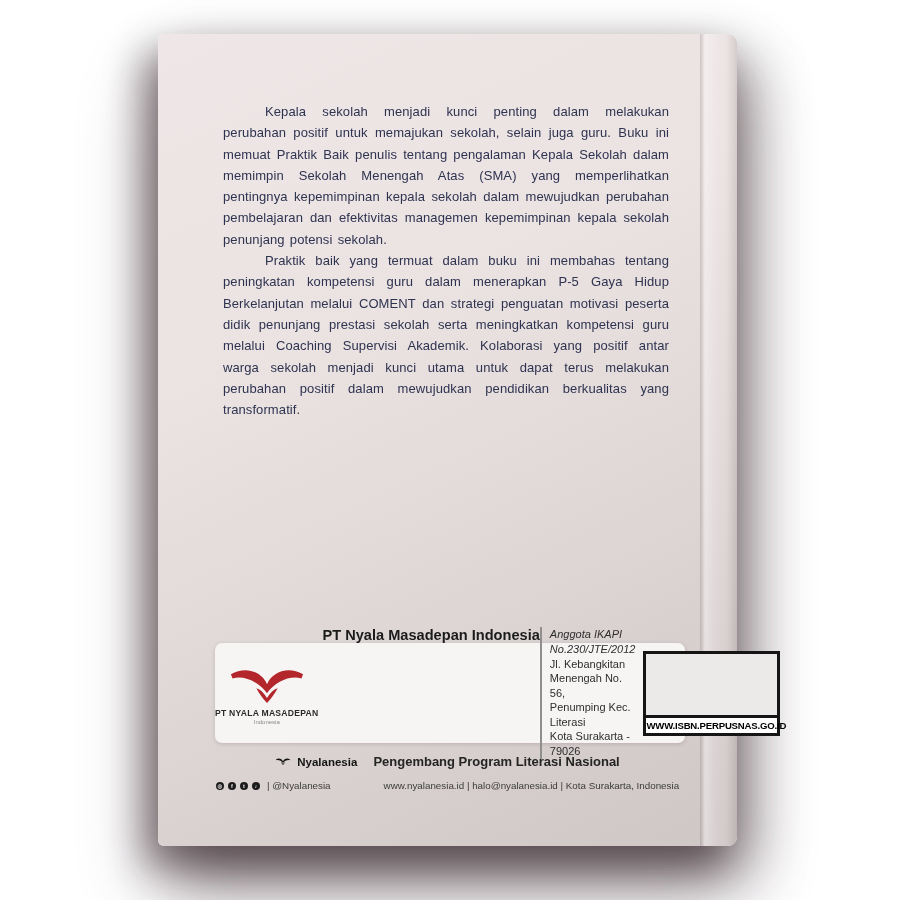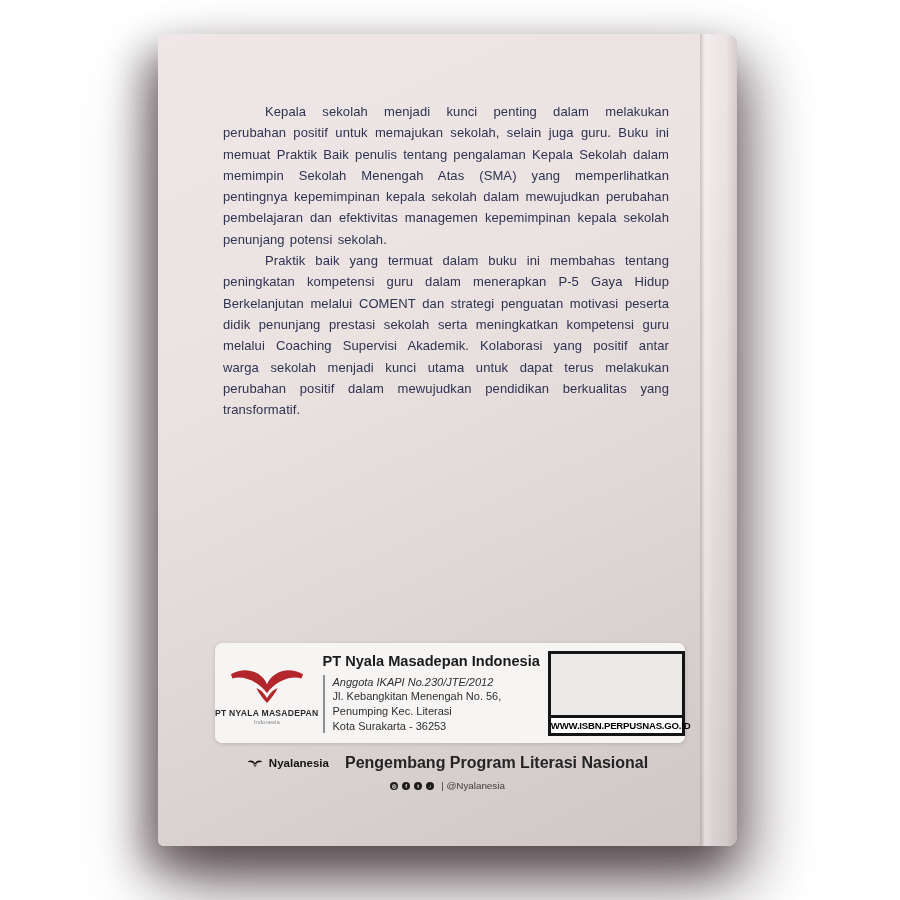--- a/index.html
+++ b/index.html
@@ -96,21 +96,20 @@
     white-space: nowrap;
   }
   .pub-logo-sub {
     margin-top: 1px;
     font-size: 6px;
     color: #8a8a8a;
   }
   .pub-info {
     flex: 1;
     display: flex;
-    flex-direction: column;
     justify-content: center;
     padding-left: 4px;
   }
   .pub-title {
     font-size: 14.6px;
     font-weight: bold;
     color: #1b1b1b;
     margin-bottom: 6px;
     white-space: nowrap;
   }
@@ -160,21 +159,21 @@
     justify-content: center;
     align-items: center;
     gap: 6px;
   }
   .footer-brand {
     font-size: 11.5px;
     font-weight: bold;
     color: #141414;
   }
   .footer-tagline {
-    font-size: 16px;
+    font-size: 13px;
     font-weight: bold;
     color: #242424;
     margin-left: 10px;
   }
   .footer-line2 {
     position: absolute;
     left: 0;
     right: 0;
     top: 746px;
     display: flex;
@@ -233,21 +232,21 @@
         <span class="pub-logo-name">PT NYALA MASADEPAN</span>
         <span class="pub-logo-sub">Indonesia</span>
       </div>
 
       <div class="pub-info">
         <div class="pub-title">PT Nyala Masadepan Indonesia</div>
         <div class="pub-address">
           <div class="membership">Anggota IKAPI No.230/JTE/2012</div>
           <div>Jl. Kebangkitan Menengah No. 56,</div>
           <div>Penumping Kec. Literasi</div>
-          <div>Kota Surakarta - 36253</div>
+          <div>Kota Surakarta - 79026</div>
         </div>
       </div>
 
       <div class="isbn-box">
         <div class="isbn-blank"></div>
         <div class="isbn-strip">WWW.ISBN.PERPUSNAS.GO.ID</div>
       </div>
 
     </div>
 
@@ -264,16 +263,17 @@
     </div>
 
     <div class="footer-line2">
       <span class="social-group">
         <span class="soc">◎</span>
         <span class="soc">f</span>
         <span class="soc">t</span>
         <span class="soc">♪</span>
         <span class="social-handle">| @Nyalanesia</span>
       </span>
+      <span class="contact-text">www.nyalanesia.id | halo@nyalanesia.id | Kota Surakarta, Indonesia</span>
     </div>
 
   </div>
 </div>
 
 </body></html>

